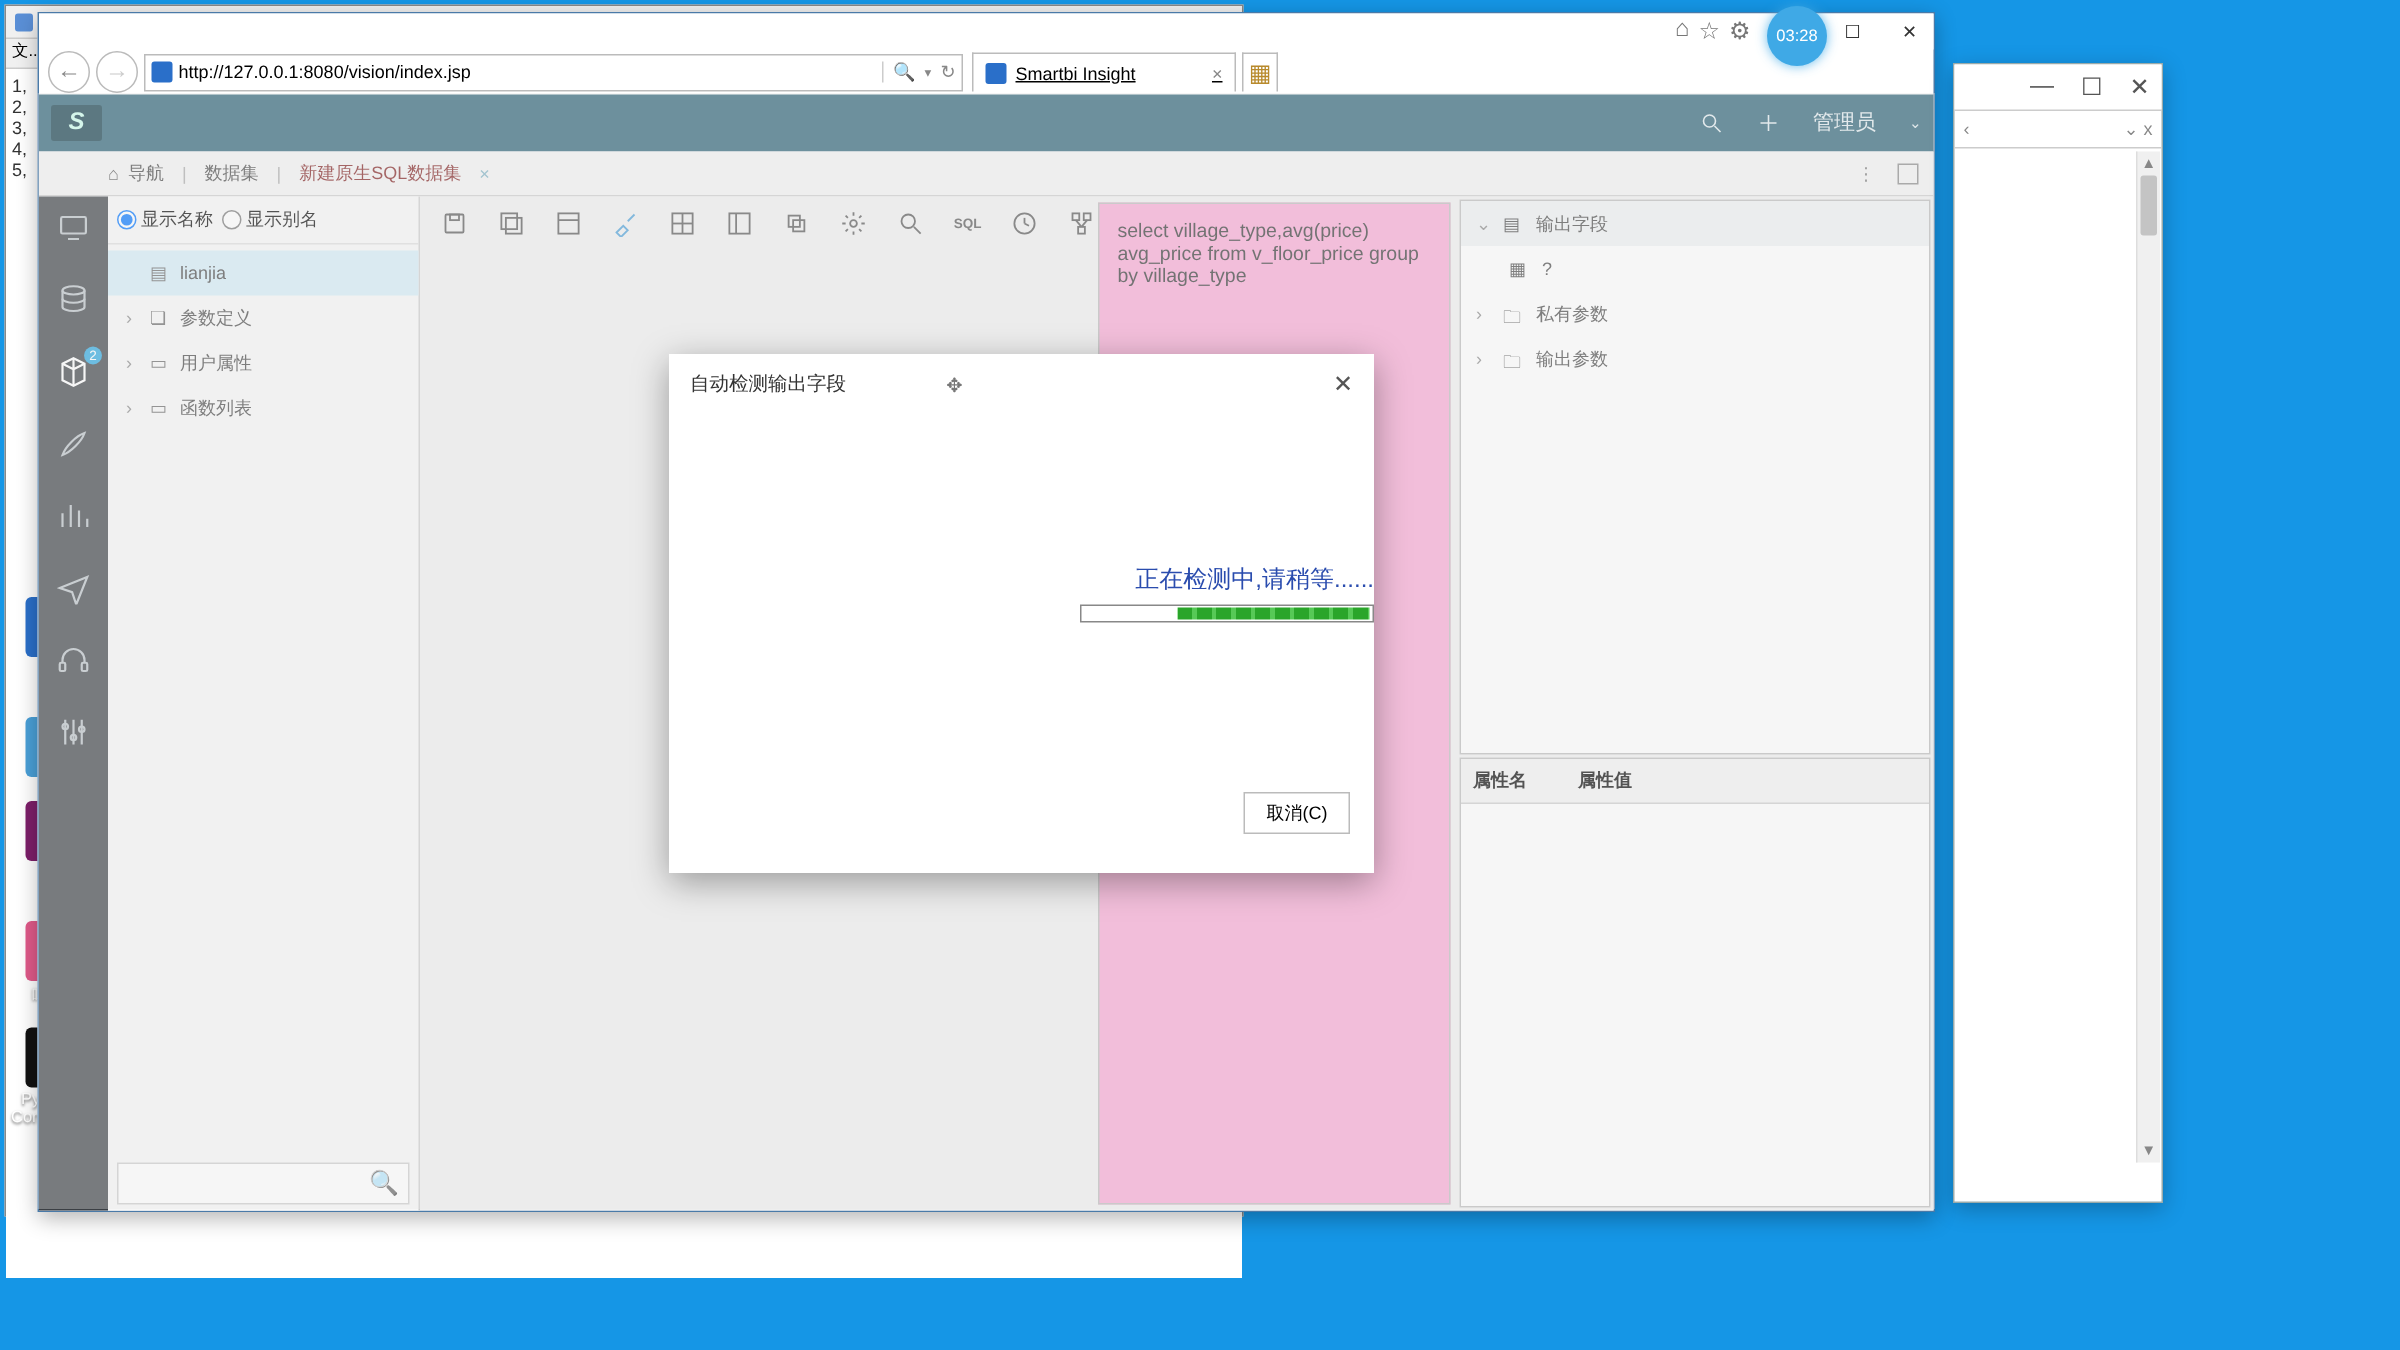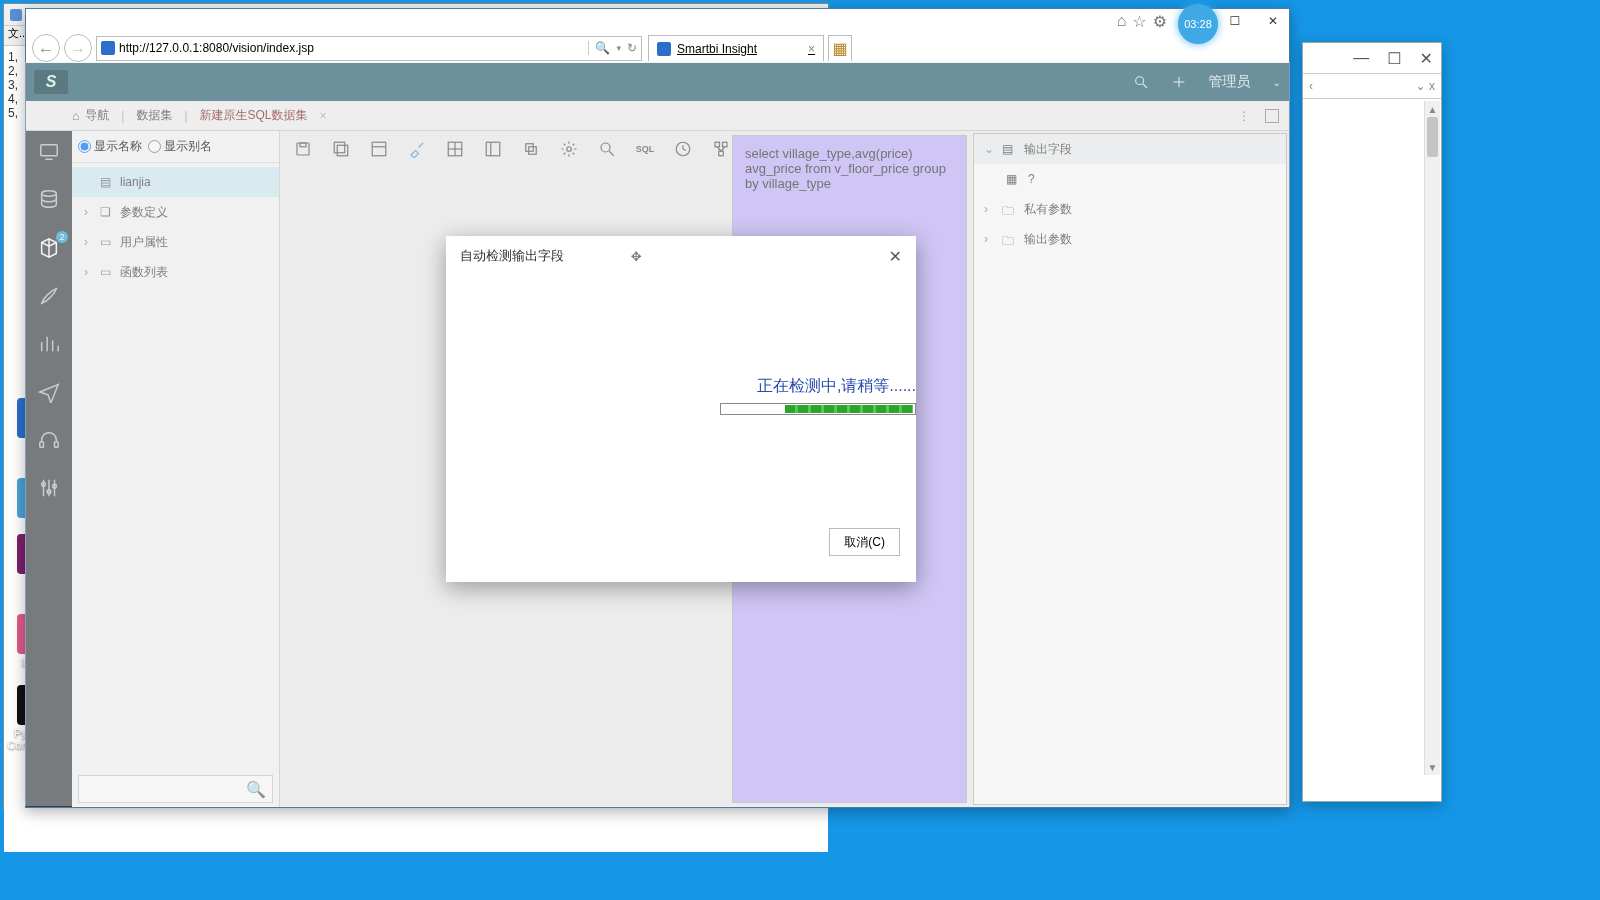--- a/index.html
+++ b/index.html
@@ -61,21 +61,21 @@
 .treepane .tree { flex:1; padding:4px 0; font-size:12px;}
 .treepane .node { height:30px; display:flex; align-items:center; padding-left:12px; gap:6px; color:#444;}
 .treepane .node .exp{ width:10px; color:#888;}
 .treepane .node .nic{ width:14px;height:14px; color:#666;}
 .treepane .node.sel{ background:#d4edf8;}
 .treepane .searchbox{ height:28px; margin:4px 6px; border:1px solid #ccc; background:#fff; display:flex; align-items:center; padding:0 6px; justify-content:space-between; color:#999;}
 
 .maincol { flex:1; display:flex; padding:2px;}
 .toolbar { height:32px; display:flex; align-items:center; padding-left:12px; gap:20px; color:#555; font-size:14px;}
 .toolbar .tic{ width:18px;height:18px;}
-.editor { flex:1; background:#c4b5fd; border:1px solid #bbb; margin:2px; padding:10px 12px; font-size:13px; color:#333; font-family:Arial;}
+.editor { flex:1; background:#f9a8d4; border:1px solid #bbb; margin:2px; padding:10px 12px; font-size:13px; color:#333; font-family:Arial;}
 .rightcol { width:318px; display:flex; flex-direction:column; padding:2px; gap:2px;}
 .rbox { background:#fff; border:1px solid #bbb;}
 .rbox .row{ height:30px; display:flex; align-items:center; padding-left:10px; font-size:12px; gap:8px; color:#444;}
 .rbox .row .exp{ width:10px; color:#888;}
 .rbox .row .ric{ width:14px;height:14px;}
 .rbox .row.sel{ background:#eef1f2;}
 .props { height:300px;}
 .props .hdr{ height:30px; display:flex; align-items:center; font-size:12px; font-weight:bold; padding-left:8px; gap:34px; border-bottom:1px solid #ccc; background:#f3f3f3;}
 
 
@@ -353,20 +353,26 @@
                 <span class="exp">›</span>
                 <span class="ric">🗀</span>
                 <span>私有参数</span>
               </div>
             <div class="row">
                 <span class="exp">›</span>
                 <span class="ric">🗀</span>
                 <span>输出参数</span>
               </div>
           </div>
+          <div class="rbox props">
+            <div class="hdr">
+              <span>属性名</span>
+              <span>属性值</span>
+            </div>
+          </div>
         </div>
       </div>
     </div>
   </div>
 
   <div class="modal-back"></div>
   <div class="modal">
     <div class="mtitle">
       <span>自动检测输出字段</span>
       <span class="move-ic">✥</span>

